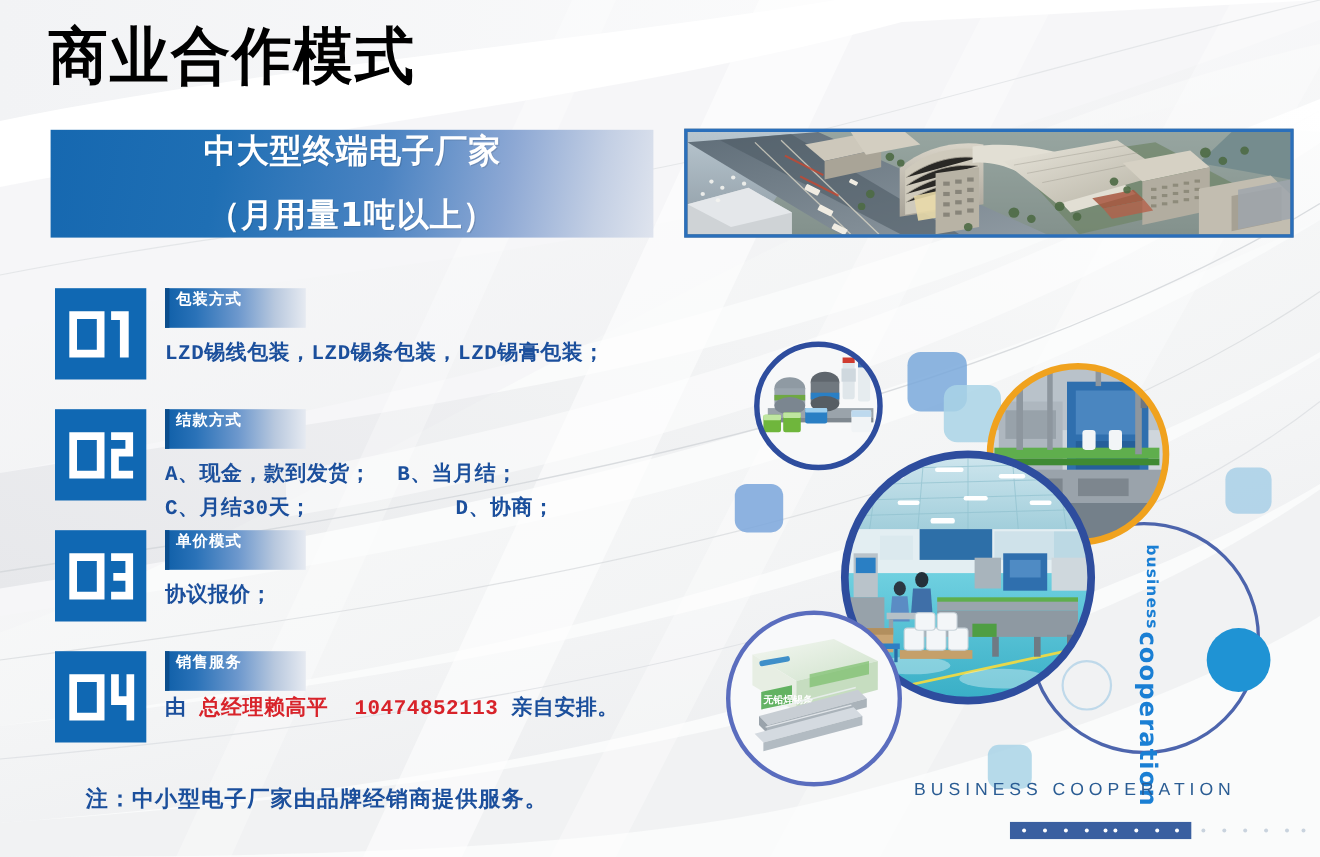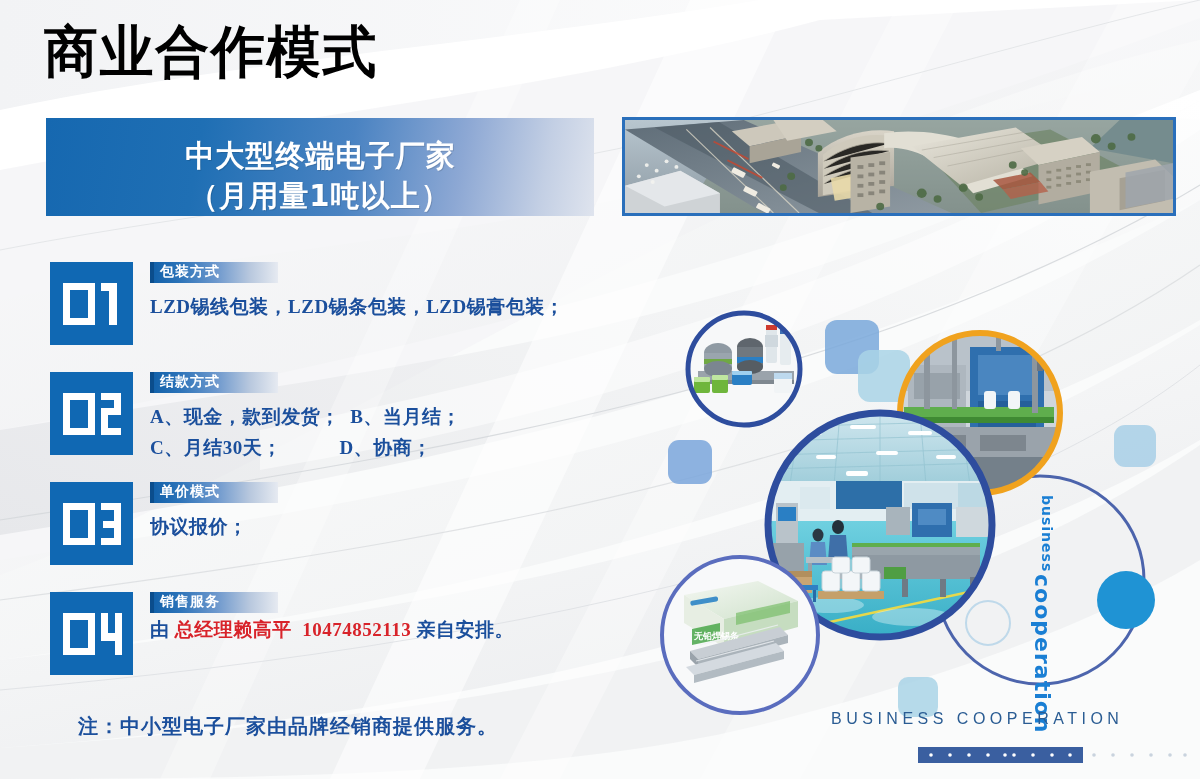--- a/index.html
+++ b/index.html
@@ -21,21 +21,21 @@
     letter-spacing:2px; line-height:1;
     font-family:"DejaVu Sans","Liberation Sans",sans-serif;
     transform: scaleX(0.96);
     transform-origin: left center;
   }
 
   
   #header-bar {
     position:absolute; left:46px; top:118px; width:548px; height:98px; z-index:5;
     background: linear-gradient(100deg, #1668b0 0%, #1f6fb4 28%, #4a83c2 55%, #8da8d4 75%, #c3cfe4 90%, #dfe4ee 100%);
-    display:flex; flex-direction:column; align-items:center; justify-content:flex-end;
+    display:flex; flex-direction:column; align-items:center; justify-content:space-between;
   }
   #header-bar .hb-line {
     color:#fff; font-weight:bold; font-size:30px; line-height:1.33;
     letter-spacing:1px; text-shadow: 1px 1px 0 rgba(0,0,0,.12);
     font-family:"DejaVu Sans","Liberation Sans",sans-serif;
     transform: scaleX(0.97);
   }
   #header-bar .hb-line.l2 { font-size:30px; }
 
   
@@ -50,37 +50,37 @@
   .num-box {
     position:absolute; left:0; top:0; width:83px; height:83px;
     background:#1068b3; color:#fff;
     display:flex; align-items:center; justify-content:center;
   }
   .num-box svg { display:block; }
 
   .item-body { position:absolute; left:100px; top:0; }
 
   .tag {
-    display:inline-block; height:21px; min-width:128px; padding:0 16px 0 10px;
+    display:inline-block; height:36px; min-width:128px; padding:0 16px 0 10px;
     background: linear-gradient(90deg, #0f5fa8 0%, #2a72b8 22%, #6d98cd 52%, #b8c8de 78%, #e6eaf1 100%);
     color:#fff; font-weight:bold; font-size:14px; line-height:21px;
     letter-spacing:1px;
-    font-family:Liberation Mono, monospace;
+    font-family:Liberation Serif, serif;
     position:relative;
   }
   .tag::before{
     content:""; position:absolute; left:0; top:0; width:4px; height:100%;
     background:#0b4d8c;
   }
 
   .desc {
     margin-top:9px;
     color:#1b4f9c; font-weight:bold; font-size:19px; line-height:1.55;
     letter-spacing:.5px;
-    font-family:Liberation Serif, serif;
+    font-family:Liberation Mono, monospace;
     white-space:pre;
   }
   .desc .red { color:#d8232a; }
 
   
   #note {
     position:absolute; left:78px; top:713px; z-index:6;
     color:#1b4f9c; font-weight:bold; font-size:20px; letter-spacing:1px;
     font-family:Liberation Mono, monospace;
   }

